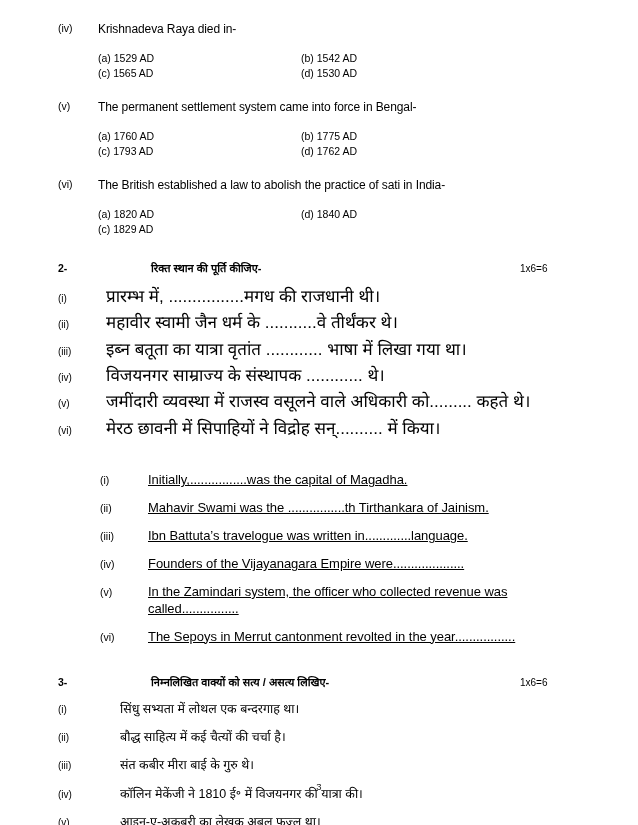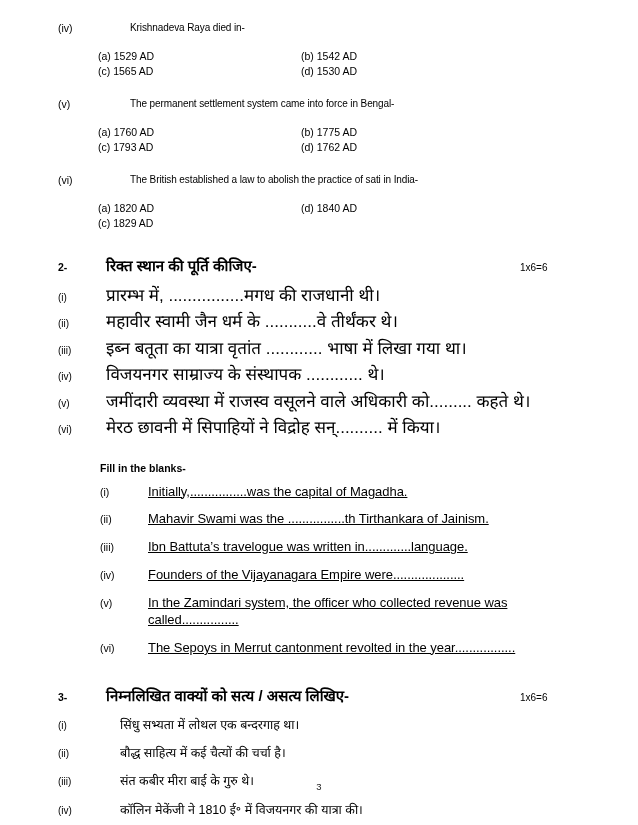--- a/index.html
+++ b/index.html
@@ -28,24 +28,23 @@
     display: flex;
     align-items: flex-start;
   }
   .rn {           
     width: 40px;
     flex: 0 0 40px;
     font-size: 10.5px;
     line-height: 1.25;
   }
   .stem {
-    font-size: 10px;
+    font-size: 12px;
     line-height: 1.25;
     letter-spacing: -0.1px;
-    margin-left: 32px;
   }
 
   
   .mcq {
     display: flex;
     margin-left: 40px;
     font-size: 10.5px;
     line-height: 1.42;
     gap: 16px;
   }
@@ -66,22 +65,23 @@
     align-items: baseline;
     font-weight: bold;
   }
   .main-q .qnum {
     width: 48px;
     flex: 0 0 48px;
     font-size: 10.5px;
   }
   .main-q .qtitle {
     flex: 1 1 auto;
-    font-size: 15px;
+    font-size: 11px;
     line-height: 1.2;
+    margin-left: 45px;
   }
   .main-q .qmarks {
     flex: 0 0 auto;
     font-size: 10px;
     font-weight: normal;
     width: 60px;
     text-align: left;
   }
 
   
@@ -242,21 +242,20 @@
       <div class="txt">जमींदारी व्यवस्था में राजस्व वसूलने वाले अधिकारी को......... कहते थे।</div>
     </div>
     <div class="hi-row">
       <div class="rn">(vi)</div>
       <div class="txt">मेरठ छावनी में सिपाहियों ने विद्रोह सन्.......... में किया।</div>
     </div>
   </div>
 
   <div class="gap-lg"></div>
 
-  <div class="en-head">Fill in the blanks-</div>
 
   <div class="en-list indent-block">
     <div class="en-row">
       <div class="rn">(i)</div>
       <div class="txt">Initially,................was the  capital of Magadha.</div>
     </div>
     <div class="en-row">
       <div class="rn">(ii)</div>
       <div class="txt">Mahavir Swami was the ................th Tirthankara of Jainism.</div>
     </div>

